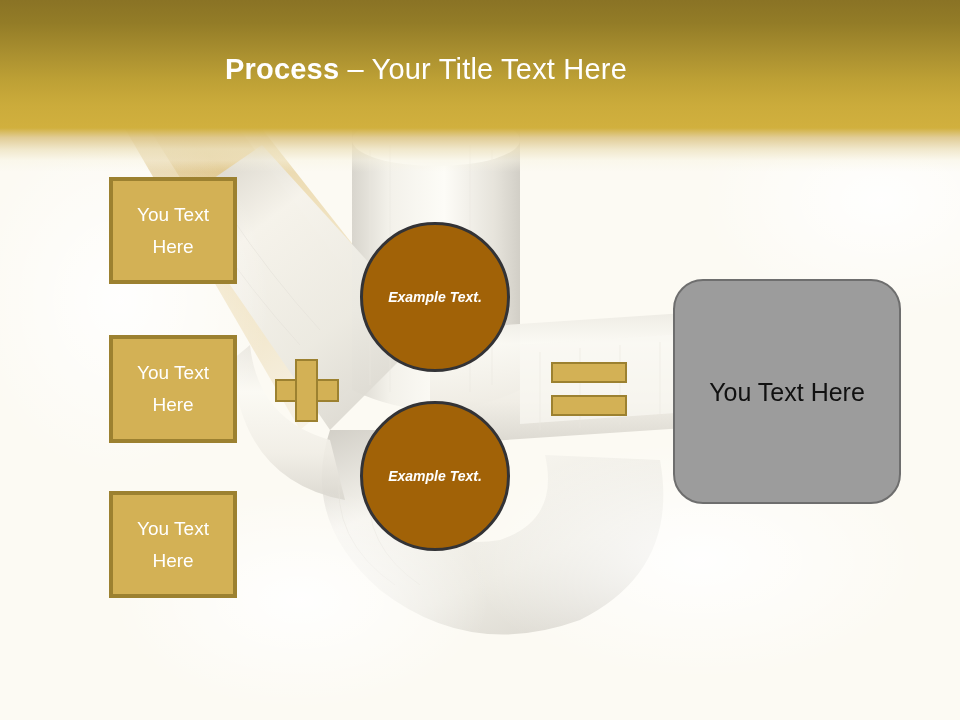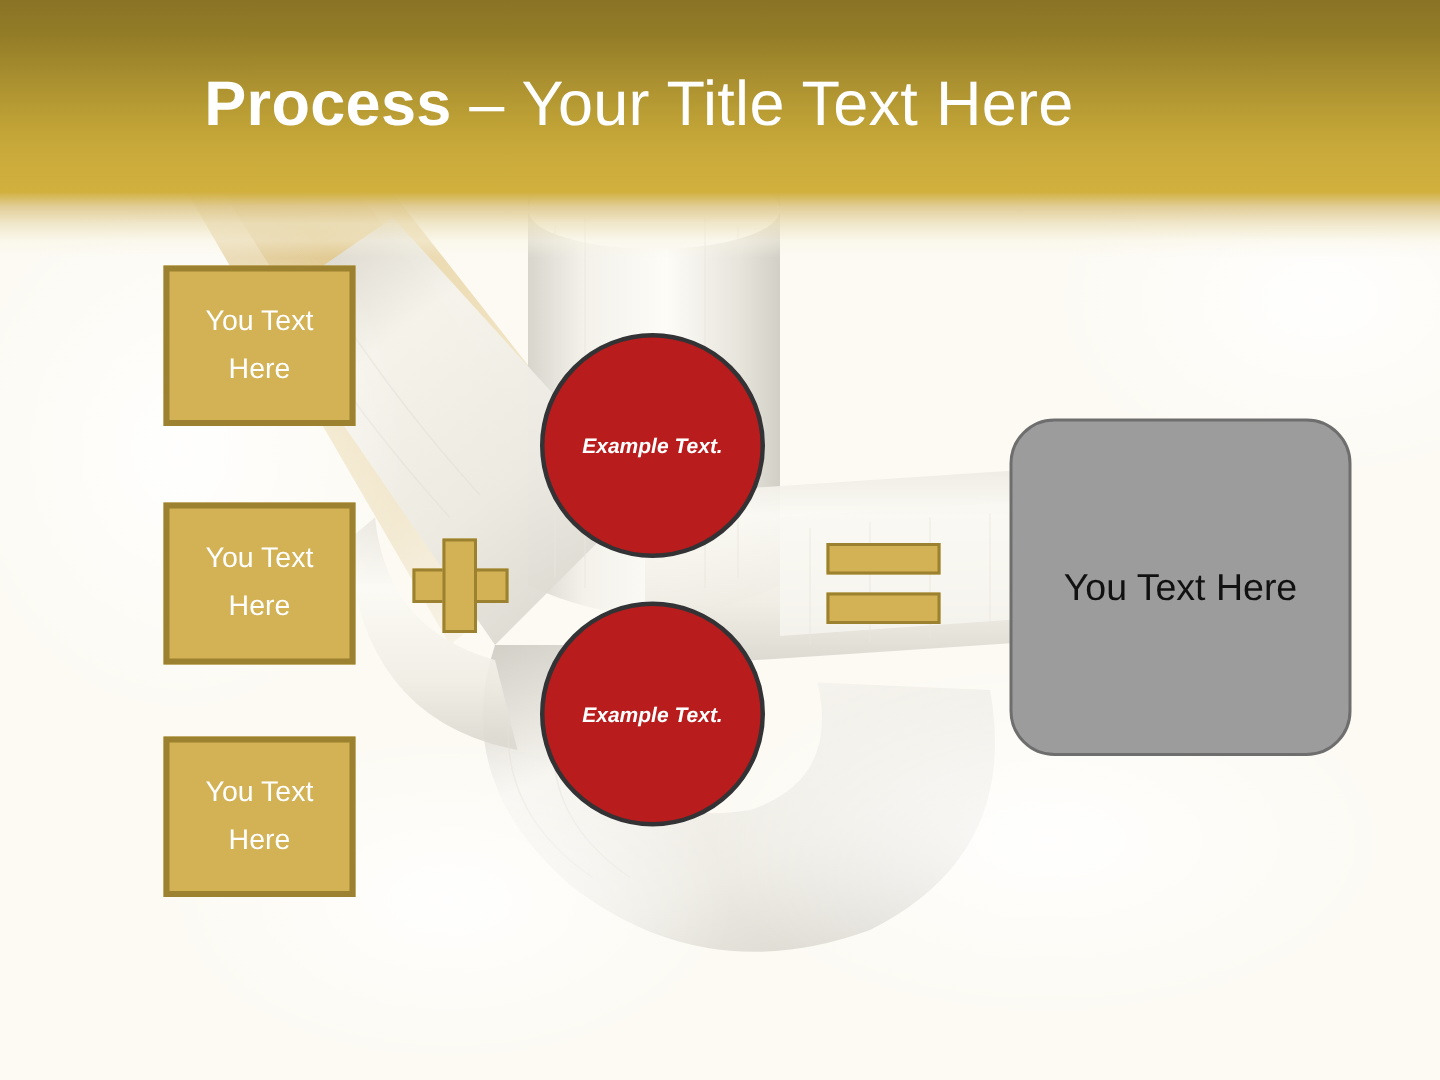--- a/index.html
+++ b/index.html
@@ -58,21 +58,21 @@
     z-index: 5;
   }
 
   .slide-title {
     position: absolute;
     left: 0;
     top: 48px;
     width: 852px;
     text-align: center;
     color: #ffffff;
-    font-size: 42px;
+    font-size: 29px;
     line-height: 42px;
     letter-spacing: 0.2px;
     white-space: nowrap;
     z-index: 6;
   }
   .slide-title .t-bold { font-weight: bold; }
   .slide-title .t-reg  { font-weight: normal; }
 
   
   .gold-box {
@@ -133,21 +133,21 @@
   }
   .equals-sign .ebar-top { top: 0; }
   .equals-sign .ebar-bottom { top: 33px; }
 
   
   .dark-circle {
     position: absolute;
     width: 150px;
     height: 150px;
     border-radius: 50%;
-    background: #b91c1c;
+    background: #a16207;
     border: 3px solid #333336;
     box-sizing: border-box;
     color: #FFFFFF;
     font-size: 14px;
     font-weight: bold;
     font-style: italic;
     line-height: 25px;
     text-align: center;
     display: flex;
     align-items: center;

